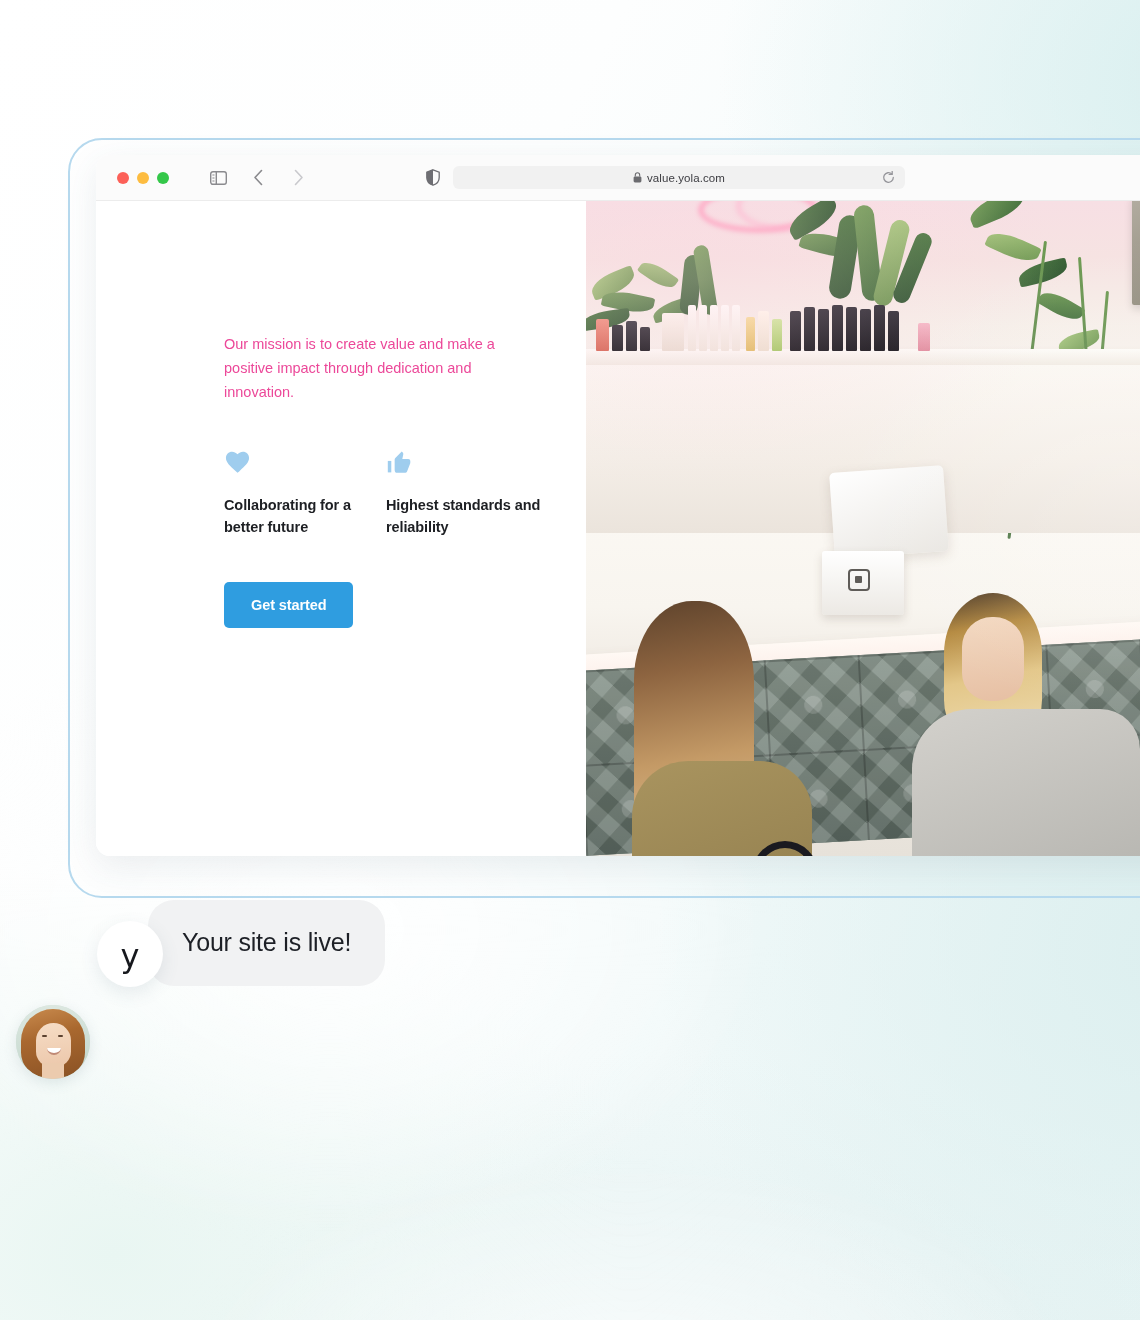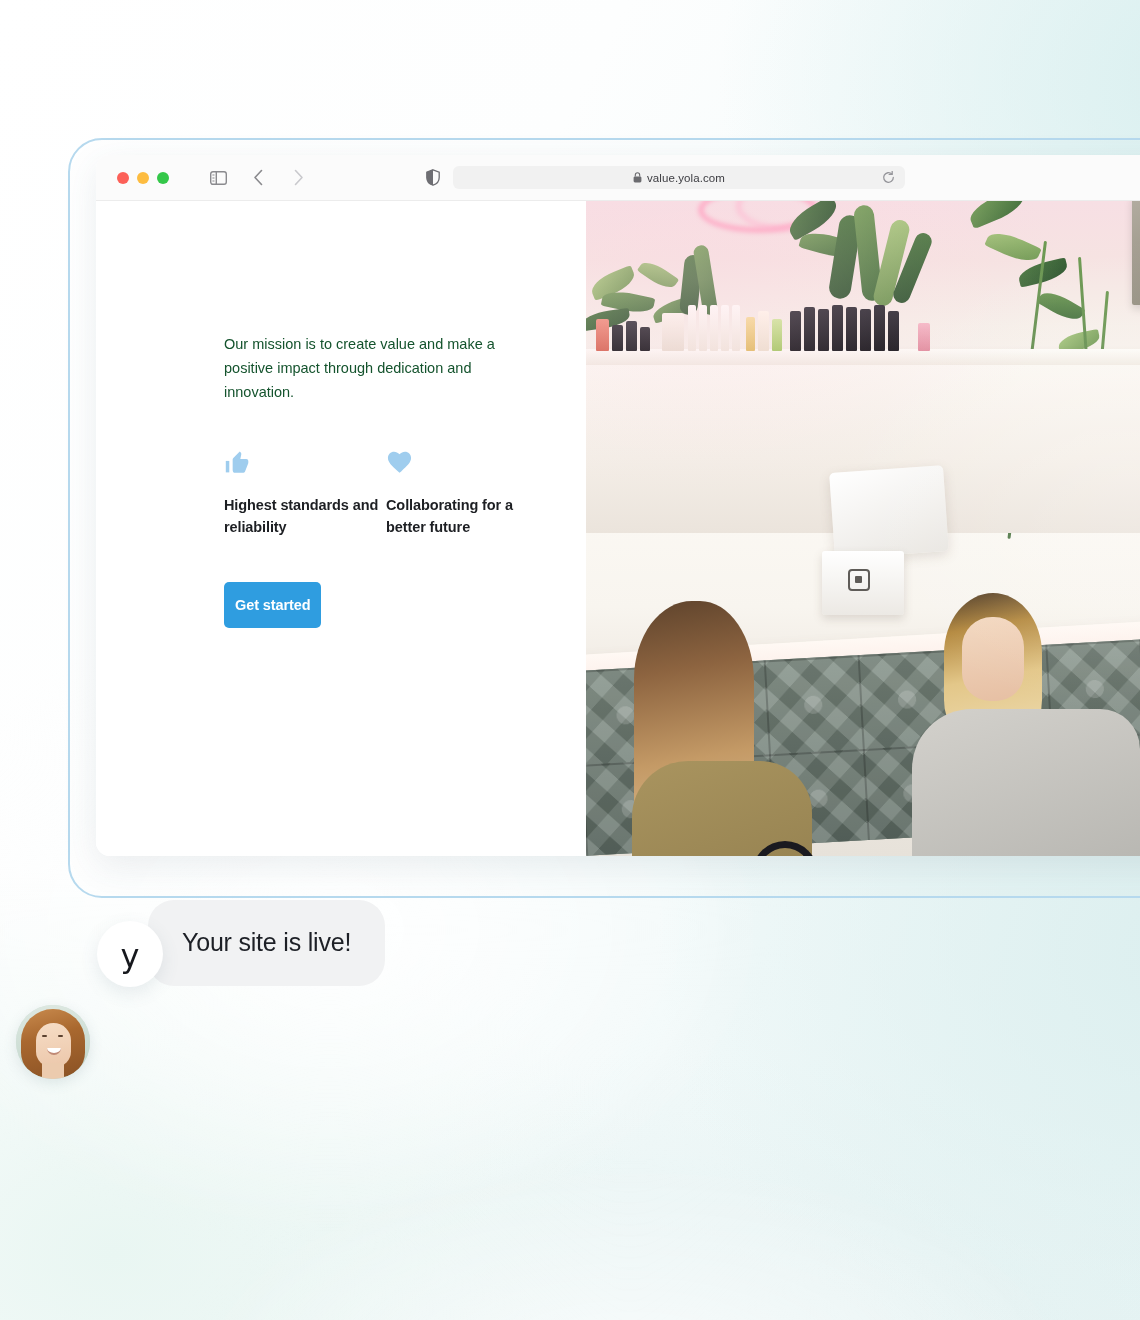--- a/index.html
+++ b/index.html
@@ -151,21 +151,21 @@
     font-weight: 700;
     color: #1d1f23;
     letter-spacing: -0.5px;
     width: 285px;
   }
 
   .hero-sub {
     margin-top: 22px;
     font-size: 14.5px;
     line-height: 1.64;
-    color: #14532d;
+    color: #ec4899;
     width: 282px;
   }
 
   .features {
     margin-top: 42px;
     display: flex;
     gap: 0;
   }
   .feature { width: 162px; }
   .feature-icon {
@@ -185,21 +185,21 @@
 
   .cta {
     margin-top: 44px;
     display: inline-block;
     background: #2f9de0;
     color: #ffffff;
     font-size: 14.5px;
     font-weight: 700;
     border: none;
     border-radius: 5px;
-    padding: 15px 11px;
+    padding: 15px 27px;
     cursor: pointer;
     letter-spacing: -0.1px;
   }
 
   
   .hero-photo {
     flex: 1;
     position: relative;
     overflow: hidden;
     background: #f3ece9;
@@ -518,34 +518,34 @@
   <div class="page">
 
     <div class="hero-left">
       <p class="hero-sub">Our mission is to create value and make a positive impact through dedication and innovation.</p>
 
       <div class="features">
 
         <div class="feature">
           <div class="feature-icon">
             <svg width="27" height="27" viewBox="0 0 24 24" fill="currentColor">
+              <path d="M12 21.2l-1.5-1.4C5.1 14.9 1.7 11.8 1.7 8c0-3.1 2.4-5.5 5.5-5.5 1.7 0 3.4.8 4.8 2.2 1.4-1.4 3.1-2.2 4.8-2.2 3.1 0 5.5 2.4 5.5 5.5 0 3.8-3.4 6.9-8.8 11.9L12 21.2z"></path>
+            </svg>
+          </div>
+          <div class="feature-label">Collaborating for a better future</div>
+        </div>
+
+        <div class="feature">
+          <div class="feature-icon">
+            <svg width="27" height="27" viewBox="0 0 24 24" fill="currentColor">
               <path d="M1.6 10.6h3.1v10.2H1.6z"></path>
               <path d="M7 21.2h9.6c1 0 1.9-.6 2.2-1.5l2.6-6.6c.1-.3.2-.6.2-.9v-1.5c0-1-.8-1.8-1.8-1.8h-5.3l.8-3.9c0-.2.1-.4.1-.6 0-.5-.2-1-.5-1.3l-.9-.9-5.7 5.8c-.4.4-.6.9-.6 1.4v9.3c0 1.3.8 2.5 1.3 2.5z"></path>
             </svg>
           </div>
           <div class="feature-label">Highest standards and reliability</div>
-        </div>
-
-        <div class="feature">
-          <div class="feature-icon">
-            <svg width="27" height="27" viewBox="0 0 24 24" fill="currentColor">
-              <path d="M12 21.2l-1.5-1.4C5.1 14.9 1.7 11.8 1.7 8c0-3.1 2.4-5.5 5.5-5.5 1.7 0 3.4.8 4.8 2.2 1.4-1.4 3.1-2.2 4.8-2.2 3.1 0 5.5 2.4 5.5 5.5 0 3.8-3.4 6.9-8.8 11.9L12 21.2z"></path>
-            </svg>
-          </div>
-          <div class="feature-label">Collaborating for a better future</div>
         </div>
 
       </div>
 
       <button class="cta">Get started</button>
     </div>
 
     <div class="hero-photo">
       <div class="ph-wall"></div>
       <div class="ph-neon"></div>

